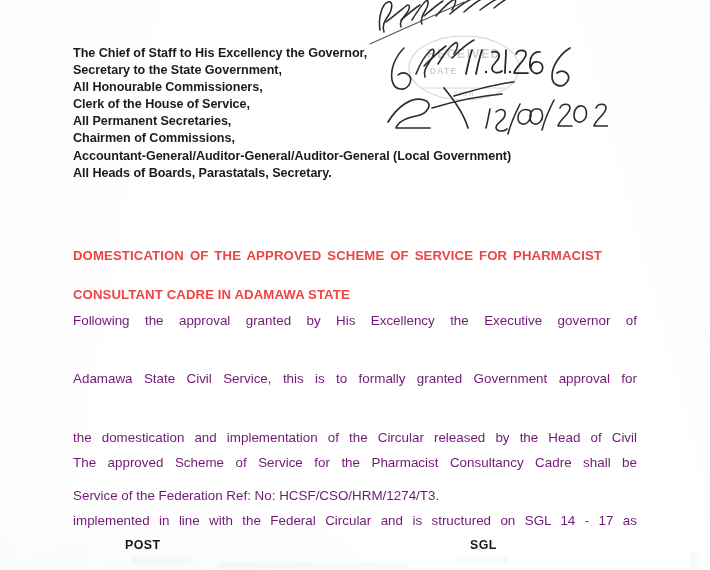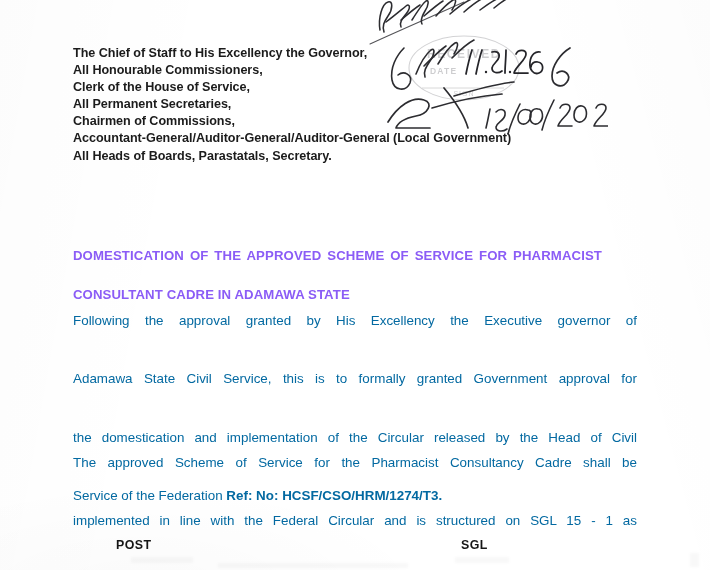--- a/index.html
+++ b/index.html
@@ -62,61 +62,61 @@
   #subject-title {
     position: absolute;
     left: 73px;
     top: 246px;
     width: 529px;
     font-size: 13.2px;
     line-height: 19.5px;
     font-weight: 700;
     letter-spacing: 0.1px;
     text-align: justify;
-    color: #8b5cf6;
+    color: #ef4444;
   }
   #subject-title .tl {
     display: block;
     text-align: justify;
   }
   #subject-title .tl.stretch:after {
     content: "";
     display: inline-block;
     width: 100%;
     height: 0;
   }
 
   
   .body-para {
     position: absolute;
     left: 73px;
     width: 564px;
     font-size: 13.4px;
     line-height: 29.2px;
-    color: #0369a1;
+    color: #701a75;
     text-align: justify;
   }
   #para-1 { top: 306px; }
   #para-2 { top: 448px; }
   .body-para .ln {
     display: block;
     text-align: justify;
   }
   .body-para .ln.stretch:after {
     content: "";
     display: inline-block;
     width: 100%;
     height: 0;
   }
-  .ref-bold { font-weight: 700; }
+  .ref-bold { font-weight: 400; }
 
   
   #table-head {
     position: absolute;
-    left: 79px;
+    left: 88px;
     top: 538px;
     width: 564px;
     height: 22px;
     text-decoration: underline;
   }
   #table-head .col {
     position: absolute;
     font-size: 12.4px;
     font-weight: 700;
     letter-spacing: 0.45px;
@@ -135,20 +135,21 @@
 </style>
 </head>
 <body>
 
 <div id="page">
 
   <div class="scan-tint"></div>
 
   <div id="addressees">
     <div class="addressee-line">The Chief of Staff to His Excellency the Governor,</div>
+    <div class="addressee-line">Secretary to the State Government,</div>
     <div class="addressee-line">All Honourable Commissioners,</div>
     <div class="addressee-line">Clerk of the House of Service,</div>
     <div class="addressee-line">All Permanent Secretaries,</div>
     <div class="addressee-line">Chairmen of Commissions,</div>
     <div class="addressee-line">Accountant-General/Auditor-General/Auditor-General (Local Government)</div>
     <div class="addressee-line">All Heads of Boards, Parastatals, Secretary.</div>
   </div>
 
   <div id="annotation">
     <svg width="240" height="152" viewBox="0 0 240 152" fill="none" xmlns="http://www.w3.org/2000/svg">
@@ -228,21 +229,21 @@
 
   <div class="body-para" id="para-1">
     <span class="ln stretch">Following the approval granted by His Excellency the Executive governor of</span>
     <span class="ln stretch">Adamawa State Civil Service, this is to formally granted Government approval for</span>
     <span class="ln stretch">the domestication and implementation of the Circular released by the Head of Civil</span>
     <span class="ln"><span>Service of the Federation </span><span class="ref-bold">Ref: No: HCSF/CSO/HRM/1274/T3.</span></span>
   </div>
 
   <div class="body-para" id="para-2">
     <span class="ln stretch">The approved Scheme of Service for the Pharmacist Consultancy Cadre shall be</span>
-    <span class="ln stretch">implemented in line with the Federal Circular and is structured on SGL 15 - 1 as</span>
+    <span class="ln stretch">implemented in line with the Federal Circular and is structured on SGL 14 - 17 as</span>
     <span class="ln">follows:-</span>
   </div>
 
   <div id="table-head">
     <span class="col" id="col-post">POST</span>
     <span class="col" id="col-sgl">SGL</span>
   </div>
 
   <div class="smudge" style="left:131px; top:557px; width:62px; height:6px;"></div>
   <div class="smudge" style="left:218px; top:563px; width:190px; height:5px;"></div>

